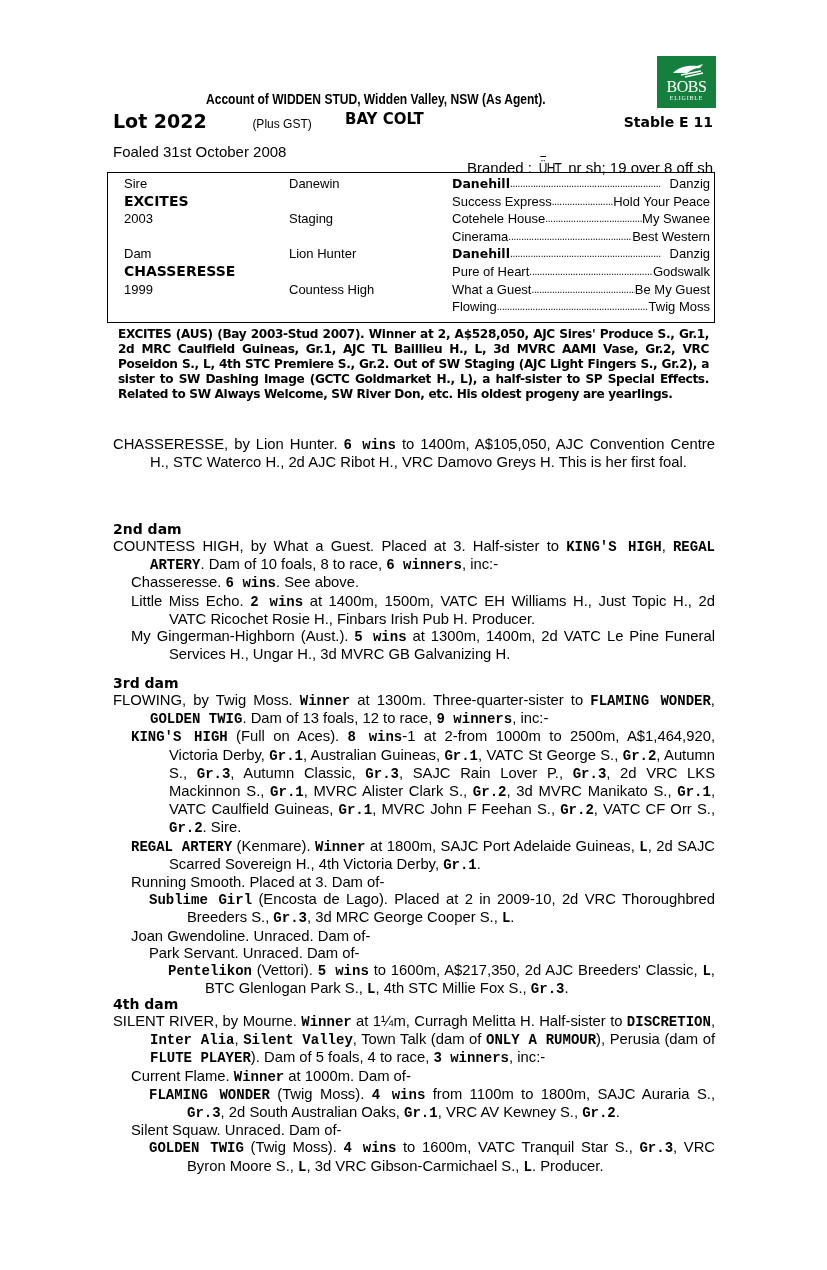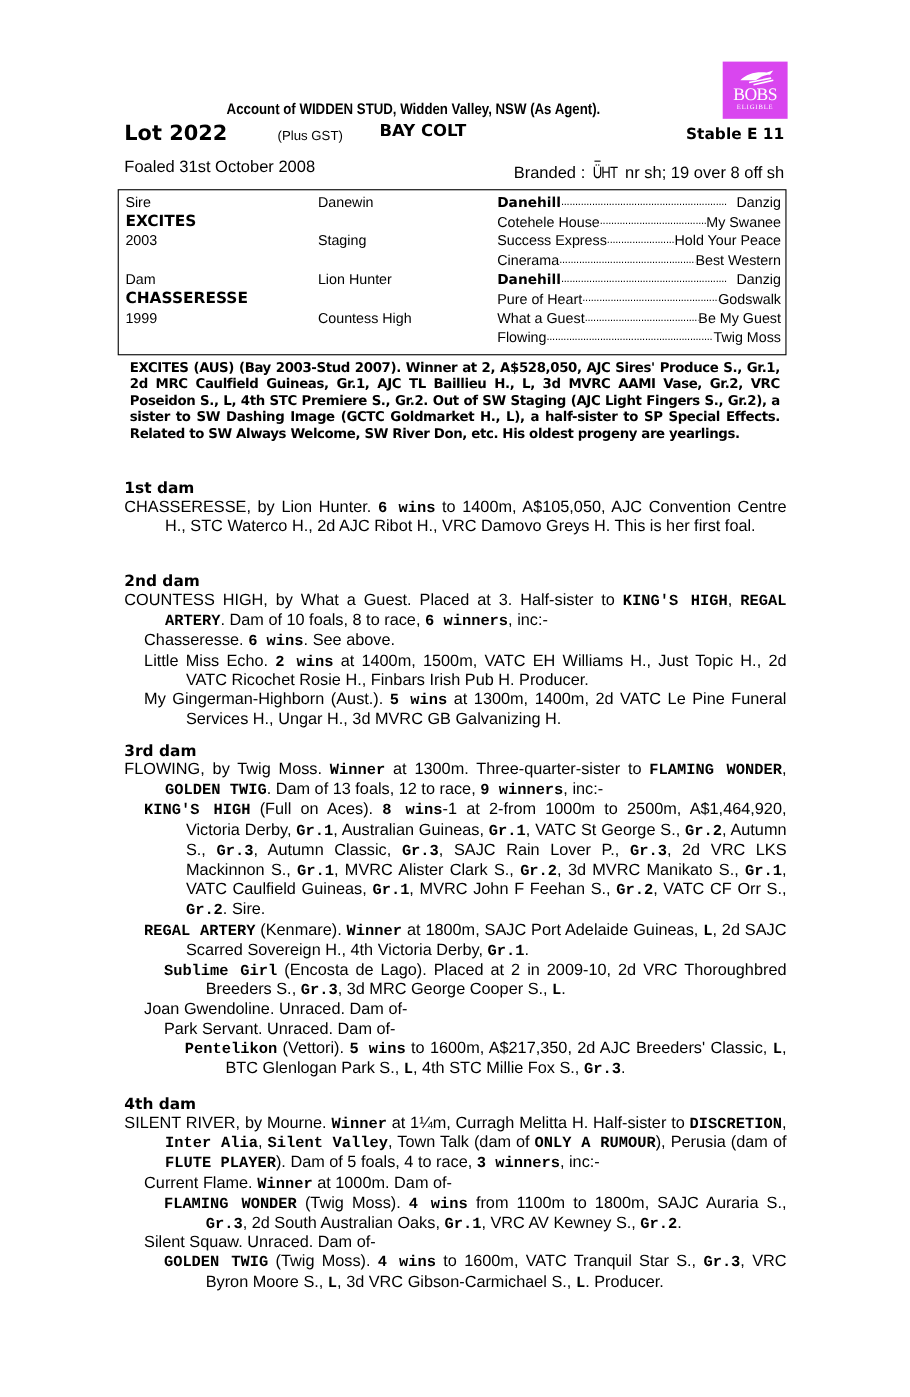--- a/index.html
+++ b/index.html
@@ -1,37 +1,37 @@
 <!DOCTYPE html>
 <html><head>
 <meta charset="utf-8">
 <style>
   html, body { margin:0; padding:0; background:#ffffff; }
   body { width:827px; height:1270px; position:relative; overflow:hidden; color:#000;
          font-family:"Liberation Sans", sans-serif; }
   .page { position:absolute; left:113px; top:0; width:602px; }
-  .logo { position:absolute; left:657px; top:56px; width:59px; height:52px; background:#d946ef; color:#fff; text-align:center; }
+  .logo { position:absolute; left:657px; top:56px; width:59px; height:52px; background:#15803d; color:#fff; text-align:center; }
   .logo .bird { display:block; margin:5px auto 0; width:40px; height:18px; }
   .logo .bobs { font-family:"Liberation Serif", serif; font-size:16px; line-height:15px; letter-spacing:-0.5px; display:block; }
   .logo .elig { font-family:"Liberation Serif", serif; font-size:6px; letter-spacing:0.8px; display:block; margin-top:1px; }
   .account { position:absolute; left:93px; top:91px; width:520px; font-weight:bold; font-size:14px; font-family:"Liberation Sans", sans-serif; transform:scaleX(0.86); transform-origin:left; white-space:nowrap; }
   .lotline { position:absolute; left:0; top:110px; width:602px; height:24px; }
   .lot { position:absolute; left:0; top:0; font-family:"DejaVu Sans", sans-serif; font-weight:bold; font-size:19px; }
   .plusgst { font-family:"Liberation Sans", sans-serif; font-weight:normal; font-size:12px;margin-left:39px; }
   .colt { position:absolute; left:232px; top:0; font-family:"DejaVu Sans", sans-serif; font-weight:bold; font-size:15px; }
   .stable { position:absolute; right:2px; top:4px; font-family:"DejaVu Sans", sans-serif; font-weight:bold; font-size:14px; }
   .foaledline { position:absolute; left:0; top:143px; width:602px; font-size:15px; }
   .foaled { position:absolute; left:0; top:0; }
-  .branded { position:absolute; right:2px; top:6px; white-space:nowrap; }
+  .branded { position:absolute; right:2px; top:16px; white-space:nowrap; }
   .brandmark { display:inline-block; font-size:15px; transform:scaleX(0.8); letter-spacing:-1px; position:relative; }
   .brandmark .bar { position:absolute; left:2px; top:-3px; width:7px; border-top:1.2px solid #000; }
   .pedigree { position:absolute; left:-6px; top:172px; width:606px; height:149px; border:1.5px solid #000; font-size:13px; }
   .ped-col { position:absolute; top:2px; }
   .ped-row { height:17.6px; line-height:17.6px; white-space:nowrap; }
-  .ped-col1 { left:6px; width:170px; }
+  .ped-col1 { left:16px; width:170px; }
   .ped-col2 { left:181px; width:160px; }
   .ped-col3 { left:344px; width:258px; }
   .bigname { font-family:"DejaVu Sans", sans-serif; font-weight:bold; font-size:14px; }
   .g3 { display:flex; }
   .g3 .nm { white-space:nowrap; }
   .g3 .dots { flex:1; overflow:hidden; white-space:nowrap; letter-spacing:0.5px; font-size:10px; }
   .g3 .dots::after { content:". . . . . . . . . . . . . . . . . . . . . . . . . . . . . . . . . . . . . . . . . . . . . . . . . . . . . . . . . . ."; letter-spacing:-1.5px; }
   .g3 .sire { white-space:nowrap; }
   .g3 .nm.bold { font-family:"DejaVu Sans", sans-serif; font-weight:bold; font-size:12.5px; }
   .sirebio { position:absolute; left:5px; top:327px; width:600px; font-family:"DejaVu Sans", sans-serif; font-weight:bold; font-size:12.3px; line-height:15px; text-align:justify; letter-spacing:-0.35px; transform:scaleX(0.985); transform-origin:left; }
@@ -98,28 +98,28 @@
       <div class="ped-row">Countess High</div>
       <div class="ped-row"></div>
     </div>
     <div class="ped-col ped-col3" id="col3">
         <div class="ped-row g3">
           <span class="nm bold">Danehill</span>
           <span class="dots"></span>
           <span class="sire">Danzig</span>
         </div>
         <div class="ped-row g3">
+          <span class="nm">Success Express</span>
+          <span class="dots"></span>
+          <span class="sire">Hold Your Peace</span>
+        </div>
+        <div class="ped-row g3">
           <span class="nm">Cotehele House</span>
           <span class="dots"></span>
           <span class="sire">My Swanee</span>
-        </div>
-        <div class="ped-row g3">
-          <span class="nm">Success Express</span>
-          <span class="dots"></span>
-          <span class="sire">Hold Your Peace</span>
         </div>
         <div class="ped-row g3">
           <span class="nm">Cinerama</span>
           <span class="dots"></span>
           <span class="sire">Best Western</span>
         </div>
         <div class="ped-row g3">
           <span class="nm bold">Danehill</span>
           <span class="dots"></span>
           <span class="sire">Danzig</span>
@@ -139,35 +139,35 @@
           <span class="dots"></span>
           <span class="sire">Twig Moss</span>
         </div>
       </div>
   </div>
 
   <div class="sirebio">EXCITES (AUS) (Bay 2003-Stud 2007). Winner at 2, A$528,050, AJC Sires' Produce S., Gr.1, 2d MRC Caulfield Guineas, Gr.1, AJC TL Baillieu H., L, 3d MVRC AAMI Vase, Gr.2, VRC Poseidon S., L, 4th STC Premiere S., Gr.2. Out of SW Staging (AJC Light Fingers S., Gr.2), a sister to SW Dashing Image (GCTC Goldmarket H., L), a half-sister to SP Special Effects. Related to SW Always Welcome, SW River Don, etc. His oldest progeny are yearlings.</div>
 
   <div id="dams">
       <div class="section" style="top: 436px;">
-        <div class="sec-head">1st dam</div>
         <div class="p l0"><span>CHASSERESSE, by Lion Hunter. </span><span class="b">6 wins</span><span> to 1400m, A$105,050, AJC Convention Centre H., STC Waterco H., 2d AJC Ribot H., VRC Damovo Greys H. This is her first foal.</span></div>
       </div>
       <div class="section" style="top: 521px;">
         <div class="sec-head">2nd dam</div>
         <div class="p l0"><span>COUNTESS HIGH, by What a Guest. Placed at 3. Half-sister to </span><span class="b">KING'S HIGH</span><span>, </span><span class="b">REGAL ARTERY</span><span>. Dam of 10 foals, 8 to race, </span><span class="b">6 winners</span><span>, inc:-</span></div>
         <div class="p l1"><span>Chasseresse. </span><span class="b">6 wins</span><span>. See above.</span></div>
         <div class="p l1"><span>Little Miss Echo. </span><span class="b">2 wins</span><span> at 1400m, 1500m, VATC EH Williams H., Just Topic H., 2d VATC Ricochet Rosie H., Finbars Irish Pub H. Producer.</span></div>
         <div class="p l1"><span>My Gingerman-Highborn (Aust.). </span><span class="b">5 wins</span><span> at 1300m, 1400m, 2d VATC Le Pine Funeral Services H., Ungar H., 3d MVRC GB Galvanizing H.</span></div>
       </div>
       <div class="section" style="top: 675px;">
         <div class="sec-head">3rd dam</div>
         <div class="p l0"><span>FLOWING, by Twig Moss. </span><span class="b">Winner</span><span> at 1300m. Three-quarter-sister to </span><span class="b">FLAMING WONDER</span><span>, </span><span class="b">GOLDEN TWIG</span><span>. Dam of 13 foals, 12 to race, </span><span class="b">9 winners</span><span>, inc:-</span></div>
         <div class="p l1"><span class="b">KING'S HIGH</span><span> (Full on Aces). </span><span class="b">8 wins</span><span>-1 at 2-from 1000m to 2500m, A$1,464,920, Victoria Derby, </span><span class="b">Gr.1</span><span>, Australian Guineas, </span><span class="b">Gr.1</span><span>, VATC St George S., </span><span class="b">Gr.2</span><span>, Autumn S., </span><span class="b">Gr.3</span><span>, Autumn Classic, </span><span class="b">Gr.3</span><span>, SAJC Rain Lover P., </span><span class="b">Gr.3</span><span>, 2d VRC LKS Mackinnon S., </span><span class="b">Gr.1</span><span>, MVRC Alister Clark S., </span><span class="b">Gr.2</span><span>, 3d MVRC Manikato S., </span><span class="b">Gr.1</span><span>, VATC Caulfield Guineas, </span><span class="b">Gr.1</span><span>, MVRC John F Feehan S., </span><span class="b">Gr.2</span><span>, VATC CF Orr S., </span><span class="b">Gr.2</span><span>. Sire.</span></div>
         <div class="p l1"><span class="b">REGAL ARTERY</span><span> (Kenmare). </span><span class="b">Winner</span><span> at 1800m, SAJC Port Adelaide Guineas, </span><span class="b">L</span><span>, 2d SAJC Scarred Sovereign H., 4th Victoria Derby, </span><span class="b">Gr.1</span><span>.</span></div>
+        <div class="p l1"><span>Running Smooth. Placed at 3. Dam of-</span></div>
         <div class="p l2"><span class="b">Sublime Girl</span><span> (Encosta de Lago). Placed at 2 in 2009-10, 2d VRC Thoroughbred Breeders S., </span><span class="b">Gr.3</span><span>, 3d MRC George Cooper S., </span><span class="b">L</span><span>.</span></div>
         <div class="p l1"><span>Joan Gwendoline. Unraced. Dam of-</span></div>
         <div class="p l2"><span>Park Servant. Unraced. Dam of-</span></div>
         <div class="p l3"><span class="b">Pentelikon</span><span> (Vettori). </span><span class="b">5 wins</span><span> to 1600m, A$217,350, 2d AJC Breeders' Classic, </span><span class="b">L</span><span>, BTC Glenlogan Park S., </span><span class="b">L</span><span>, 4th STC Millie Fox S., </span><span class="b">Gr.3</span><span>.</span></div>
       </div>
       <div class="section" style="top: 996px;">
         <div class="sec-head">4th dam</div>
         <div class="p l0"><span>SILENT RIVER, by Mourne. </span><span class="b">Winner</span><span> at 1¼m, Curragh Melitta H. Half-sister to </span><span class="b">DISCRETION</span><span>, </span><span class="b">Inter Alia</span><span>, </span><span class="b">Silent Valley</span><span>, Town Talk (dam of </span><span class="b">ONLY A RUMOUR</span><span>), Perusia (dam of </span><span class="b">FLUTE PLAYER</span><span>). Dam of 5 foals, 4 to race, </span><span class="b">3 winners</span><span>, inc:-</span></div>
         <div class="p l1"><span>Current Flame. </span><span class="b">Winner</span><span> at 1000m. Dam of-</span></div>
         <div class="p l2"><span class="b">FLAMING WONDER</span><span> (Twig Moss). </span><span class="b">4 wins</span><span> from 1100m to 1800m, SAJC Auraria S., </span><span class="b">Gr.3</span><span>, 2d South Australian Oaks, </span><span class="b">Gr.1</span><span>, VRC AV Kewney S., </span><span class="b">Gr.2</span><span>.</span></div>

